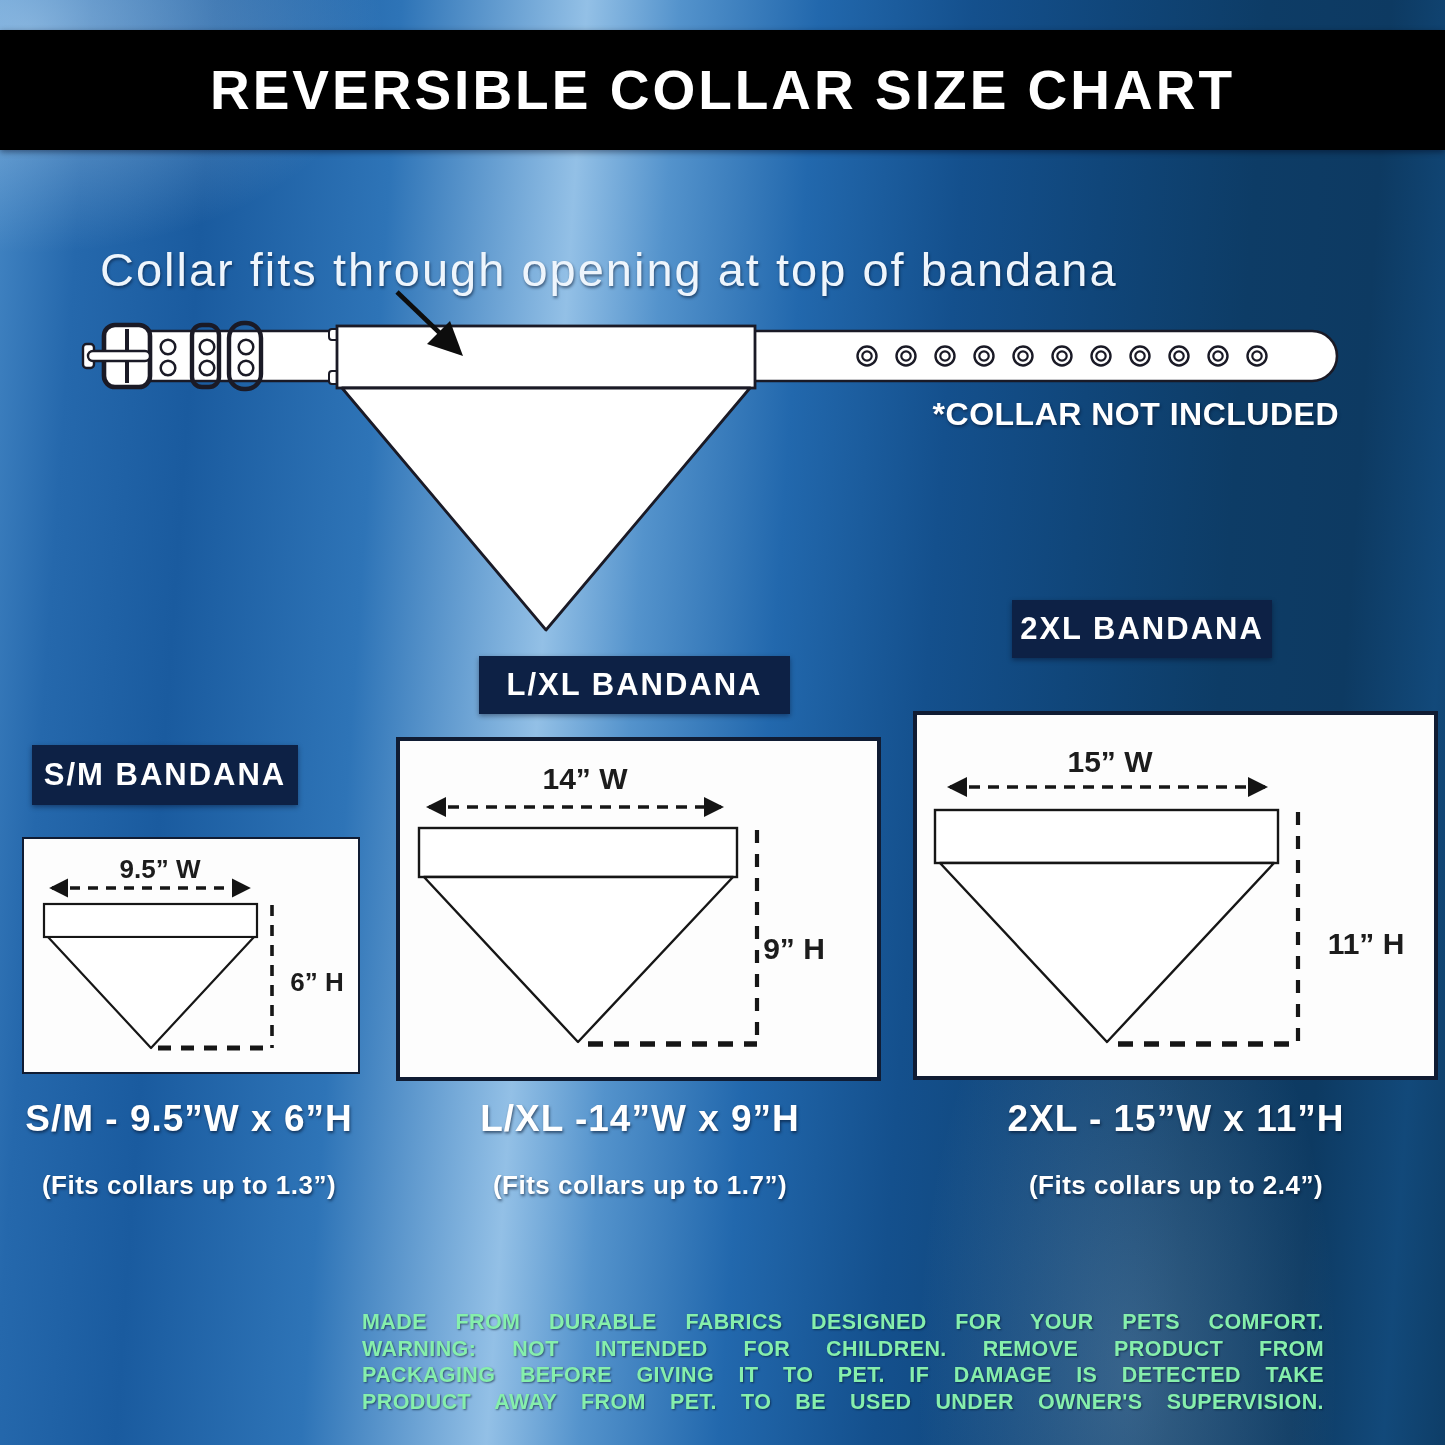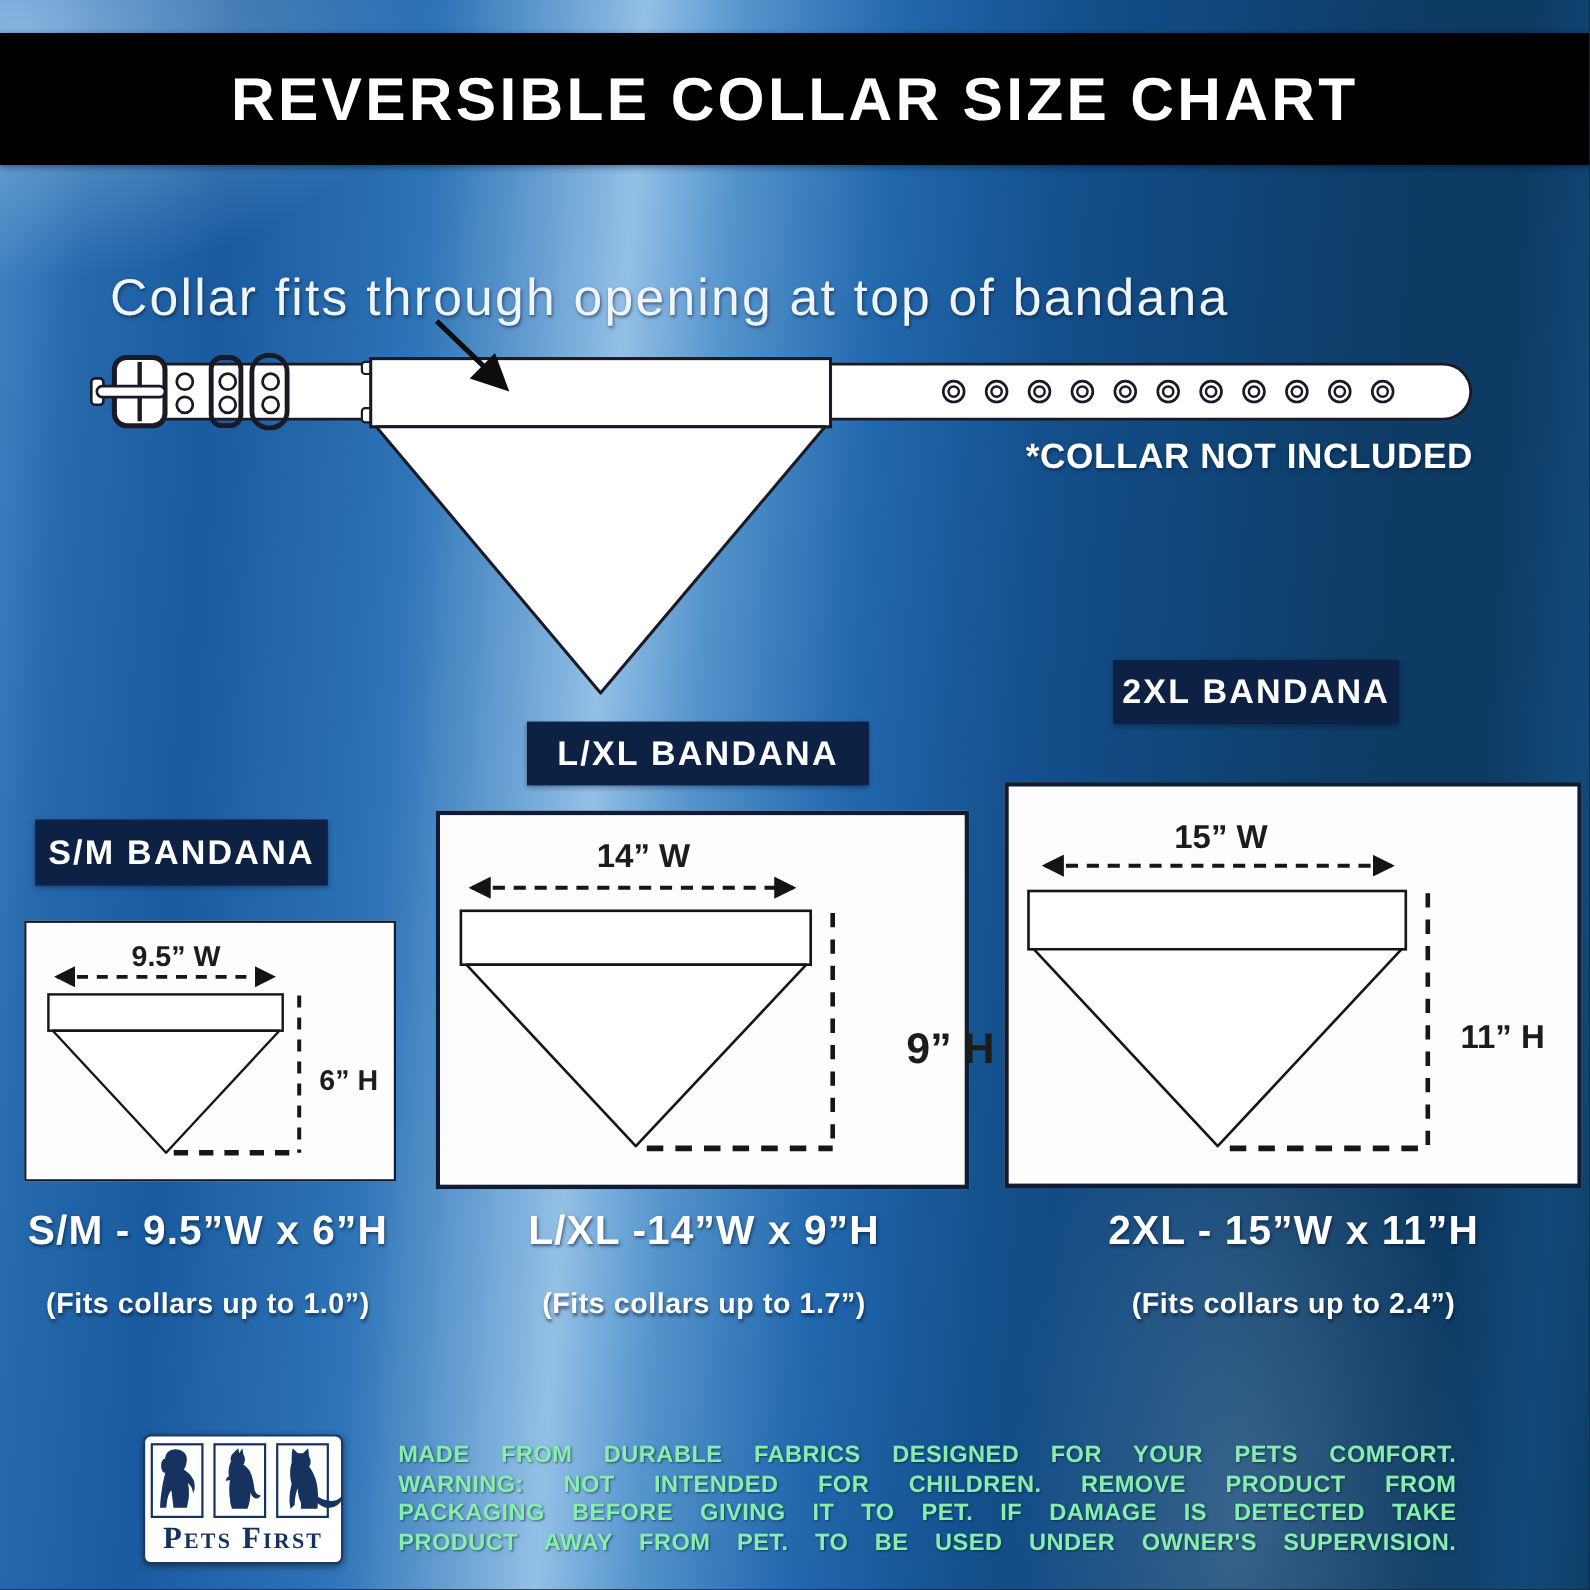--- a/index.html
+++ b/index.html
@@ -182,51 +182,31 @@
       <rect x="935" y="810" width="343" height="53" fill="#ffffff" stroke-width="2.4"></rect>
       <polygon points="940,863 1274,863 1107,1042" fill="#ffffff" stroke-width="2.4" stroke-linejoin="round"></polygon>
       <line x1="1298" y1="812" x2="1298" y2="1044" stroke-width="4.2" stroke-dasharray="13 11"></line>
       <line x1="1118" y1="1044" x2="1298" y2="1044" stroke-width="5.4" stroke-dasharray="15 11"></line>
     </g>
   </svg>
 
   <div class="dim-label" style="left:160px;top:854px;font-size:26px;text-align:right;">9.5” W</div>
   <div class="dim-label" style="left:317px;top:967px;font-size:26px;">6” H</div>
   <div class="dim-label" style="left:585px;top:762px;font-size:30px;">14” W</div>
-  <div class="dim-label" style="left:864px;top:932px;font-size:39px;">9” H</div>
+  <div class="dim-label" style="left:794px;top:932px;font-size:30px;">9” H</div>
   <div class="dim-label" style="left:1110px;top:745px;font-size:30px;">15” W</div>
   <div class="dim-label" style="left:1366px;top:927px;font-size:30px;">11” H</div>
 
   <div class="caption-line size-caption" style="left:189px;top:1098px;">S/M - 9.5”W x 6”H</div>
-  <div class="caption-line size-fits" style="left:189px;top:1170px;">(Fits collars up to 1.0”)</div>
+  <div class="caption-line size-fits" style="left:189px;top:1170px;">(Fits collars up to 1.3”)</div>
   <div class="caption-line size-caption" style="left:640px;top:1098px;">L/XL -14”W x 9”H</div>
   <div class="caption-line size-fits" style="left:640px;top:1170px;">(Fits collars up to 1.7”)</div>
   <div class="caption-line size-caption" style="left:1176px;top:1098px;">2XL - 15”W x 11”H</div>
   <div class="caption-line size-fits" style="left:1176px;top:1170px;">(Fits collars up to 2.4”)</div>
 
-  <div class="logo">
-    <div class="logo-panels">
-      <div class="logo-panel">
-        <svg width="43" height="63" viewBox="0 0 46 66">
-          <path fill="#16325f" d="M22 3 C16 3 12 7 12 12 C10 12 8 15 8 19 C8 23 10 26 12 26 C11 30 10 35 9 40 C8 47 7 54 7 60 L13 60 L14 52 C15 48 16 45 18 43 L20 60 L33 60 C35 52 36 44 34 36 C37 38 39 42 39 46 C41 43 41 38 40 34 C38 29 34 25 30 23 C32 20 33 17 33 12 C33 7 28 3 22 3 Z"></path>
-        </svg>
-      </div>
-      <div class="logo-panel">
-        <svg width="43" height="63" viewBox="0 0 46 66">
-          <path fill="#16325f" d="M22 2 L17 7 C15 9 14 12 15 15 C13 19 12 24 13 29 C11 30 10 32 10 34 L14 33 C13 39 13 46 14 52 C14 55 15 58 16 61 L31 61 C33 56 34 50 34 44 C34 47 36 50 39 51 C41 51 43 50 44 48 C41 48 39 46 38 43 C37 36 36 29 33 24 C31 21 29 19 27 18 C29 15 29 11 27 8 L26 2 L23 7 Z"></path>
-        </svg>
-      </div>
-      <div class="logo-panel">
-        <svg width="43" height="63" viewBox="0 0 46 66">
-          <path fill="#16325f" d="M14 2 L19 7 L24 7 L29 2 L30 10 C32 13 32 17 30 20 C34 25 37 32 38 40 C39 47 39 54 38 61 L22 61 L22 55 C20 51 19 46 19 41 C17 45 16 51 16 57 L12 61 C10 53 11 44 13 37 C11 30 11 22 13 16 C13 11 13 6 14 2 Z M38 49 C43 52 49 54 55 53 C59 52 62 49 63 46 C63 54 57 60 49 60 C44 60 40 57 38 55 Z"></path>
-        </svg>
-      </div>
-    </div>
-    <div class="logo-text">Pets First</div>
-  </div>
 
   <div class="disclaimer">
     <div>MADE FROM DURABLE FABRICS DESIGNED FOR YOUR PETS COMFORT.</div>
     <div>WARNING: NOT INTENDED FOR CHILDREN. REMOVE PRODUCT FROM</div>
     <div>PACKAGING BEFORE GIVING IT TO PET.  IF DAMAGE IS DETECTED TAKE</div>
     <div>PRODUCT AWAY FROM PET. TO BE USED UNDER OWNER'S SUPERVISION.</div>
   </div>
 </div>
 
 </body></html>

